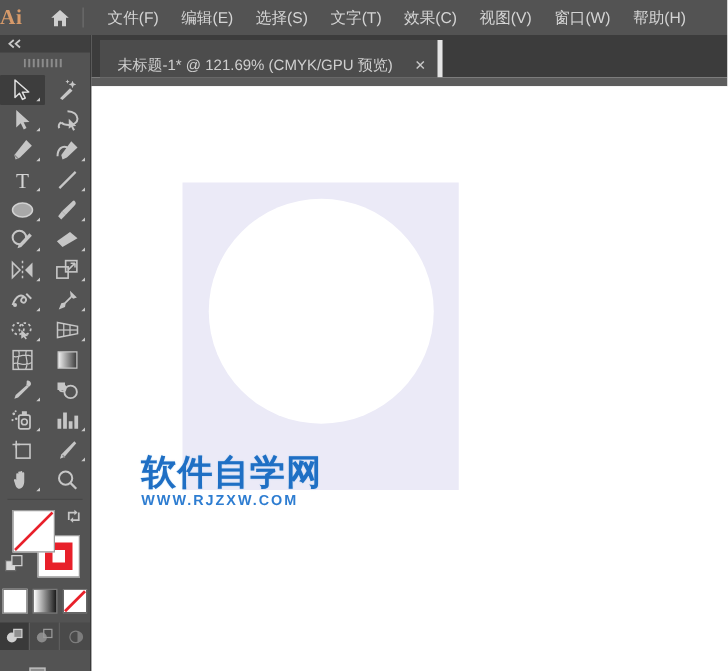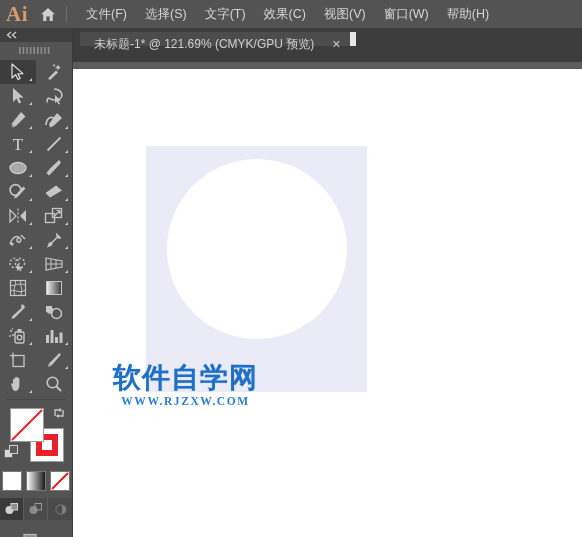--- a/index.html
+++ b/index.html
@@ -17,23 +17,23 @@
   }
 
   
   #menubar {
     position: absolute; left: 0; top: 0;
     width: 582px; height: 28px;
     background: #535353;
     display: flex; align-items: center;
   }
   #ai-logo {
-    width: 34px; text-align: center;
+    width: 34px; text-align: left;
     color: #d79a6a;
-    font-size: 21px; font-weight: bold;
+    font-size: 17px; font-weight: bold;
     letter-spacing: 0.5px;
     font-family: "Liberation Serif", "DejaVu Serif", serif;
     line-height: 28px;
   }
   #home-btn {
     width: 28px; height: 28px;
     display: flex; align-items: center; justify-content: center;
   }
   #menu-sep {
     width: 1px; height: 16px;
@@ -50,25 +50,25 @@
   }
 
   
   #tabbar {
     position: absolute; left: 73px; top: 28px;
     width: 509px; height: 34px;
     background: #3c3c3c;
   }
   #doc-tab {
     position: absolute; left: 7px; top: 4px;
-    height: 14px;
+    height: 30px;
     background: #4c4c4c;
     display: flex; align-items: center;
     padding: 10px 6px 0 14px;
-    border-right: 6px solid #e5e5e5;
+    border-right: 4px solid #e5e5e5;
   }
   #tab-title {
     color: #cfcfcf;
     font-size: 12px;
     white-space: nowrap;
   }
   #tab-close {
     margin-left: 14px;
     color: #c8c8c8;
     font-size: 11px;
@@ -83,21 +83,20 @@
     width: 509px; height: 7px;
     background: #5c5c5c;
   }
 
   
   #canvas {
     position: absolute; left: 73px; top: 69px;
     width: 509px; height: 436px;
     background: #ffffff;
     overflow: hidden;
-    font-family: Liberation Serif, serif;
   }
   #artboard {
     position: absolute; left: 73px; top: 77px;
     width: 221px; height: 246px;
     background: #ebeaf7;
   }
   #circle-shape {
     position: absolute; left: 21px; top: 13px;
     width: 180px; height: 180px;
     background: #ffffff;
@@ -117,21 +116,20 @@
     line-height: 30px;
     text-shadow: 0 0 1px rgba(120,180,230,0.8);
   }
   #wm-url {
     color: #2e7dd1;
     font-size: 11.5px;
     font-weight: bold;
     letter-spacing: 1.6px;
     line-height: 14px;
     margin-top: 1px;
-    text-align: center;
   }
 
   
   #toolpanel {
     position: absolute; left: 0; top: 28px;
     width: 73px; height: 509px;
     background: #535353;
     border-right: 1px solid #3a3a3a;
   }
   #tp-collapse {
@@ -247,20 +245,21 @@
 
   <div id="menubar">
     <div id="ai-logo">Ai</div>
     <div id="home-btn">
       <svg width="16" height="15" viewBox="0 0 16 15">
         <path d="M8 1 L15 7.2 L12.8 7.2 L12.8 14 L9.6 14 L9.6 9.6 L6.4 9.6 L6.4 14 L3.2 14 L3.2 7.2 L1 7.2 Z" fill="#cfcfcf"></path>
       </svg>
     </div>
     <div id="menu-sep"></div>
     <div class="menu-item">文件(F)</div>
+    <div class="menu-item">编辑(E)</div>
     <div class="menu-item">选择(S)</div>
     <div class="menu-item">文字(T)</div>
     <div class="menu-item">效果(C)</div>
     <div class="menu-item">视图(V)</div>
     <div class="menu-item">窗口(W)</div>
     <div class="menu-item">帮助(H)</div>
   </div>
 
   <div id="tabbar">
     <div id="doc-tab">

